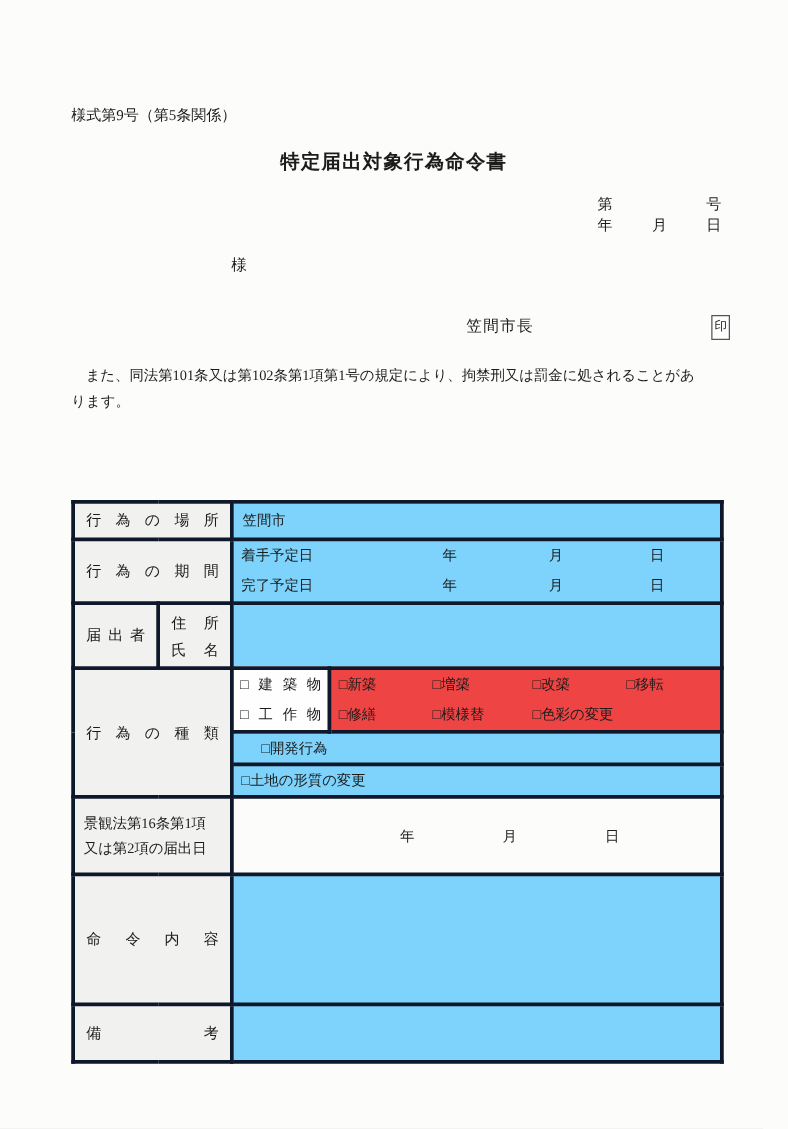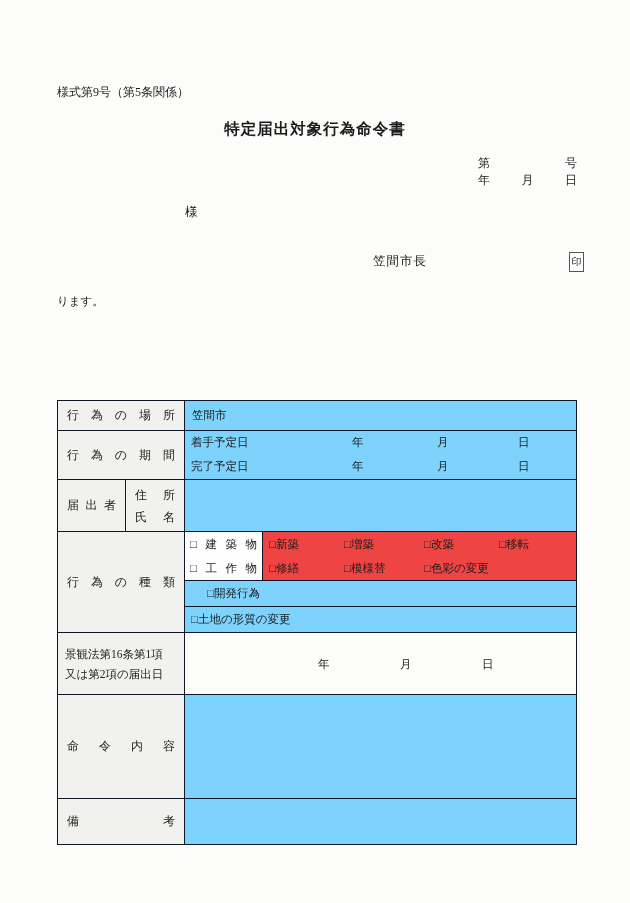--- a/index.html
+++ b/index.html
@@ -15,21 +15,21 @@
   .docno-block{left:478px;top:115px;width:99px;font-size:12px;line-height:16.5px;}
   .docno-line{display:flex;justify-content:space-between;}
   .addressee{left:185px;top:164px;font-size:12.5px;}
   .issuer{left:373px;top:213px;font-size:12.5px;letter-spacing:1px;}
   .seal-box{left:569px;top:212px;width:13px;height:18px;border:1px solid #555;
     font-size:10px;line-height:18px;text-align:center;background:#fff;}
   .paragraph{left:57px;top:251px;width:535px;font-size:11.5px;line-height:21px;}
   .paragraph div{white-space:pre;}
   .form-table{left:57px;top:360px;}
   table{border-collapse:collapse;table-layout:fixed;width:519px;font-size:11.5px;color:#1c1c1c;}
-  td{border:1px solid #0f172a;padding:0;vertical-align:middle;overflow:hidden;}
+  td{border:3px solid #0f172a;padding:0;vertical-align:middle;overflow:hidden;}
   .lbl{background:#f1f1ef;font-size:12px;padding:0 9px;}
   .just{text-align:justify;text-align-last:justify;}
   .val{background:#7dd3fc;padding-left:7px;}
   .two-line{line-height:22px;}
   .pline{position:relative;height:24px;}
   .pline span{position:absolute;top:4px;}
   .p-label{left:6px;}
   .p-year{left:167px;}
   .p-month{left:252px;}
   .p-day{left:333px;}
@@ -66,20 +66,21 @@
     </div>
   </div>
 
   <div class="abs addressee">様</div>
 
   <div class="abs issuer">笠間市長</div>
 
   <div class="abs seal-box">印</div>
 
   <div class="abs paragraph">
+    <div>　また、同法第101条又は第102条第1項第1号の規定により、拘禁刑又は罰金に処されることがあ</div>
     <div>ります。</div>
   </div>
 
   <div class="abs form-table">
     <table>
       <colgroup>
         <col style="width:68px">
           <col style="width:59px">
           <col style="width:78px">
           <col style="width:314px">

